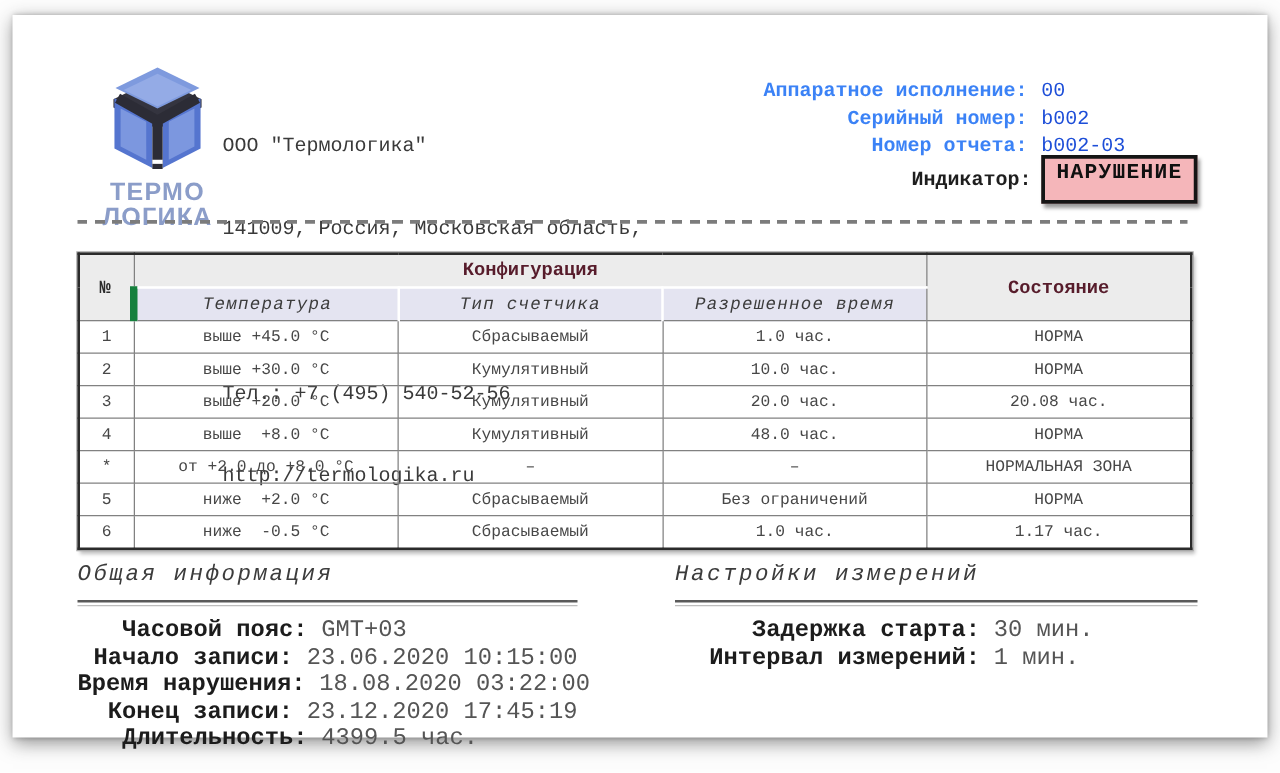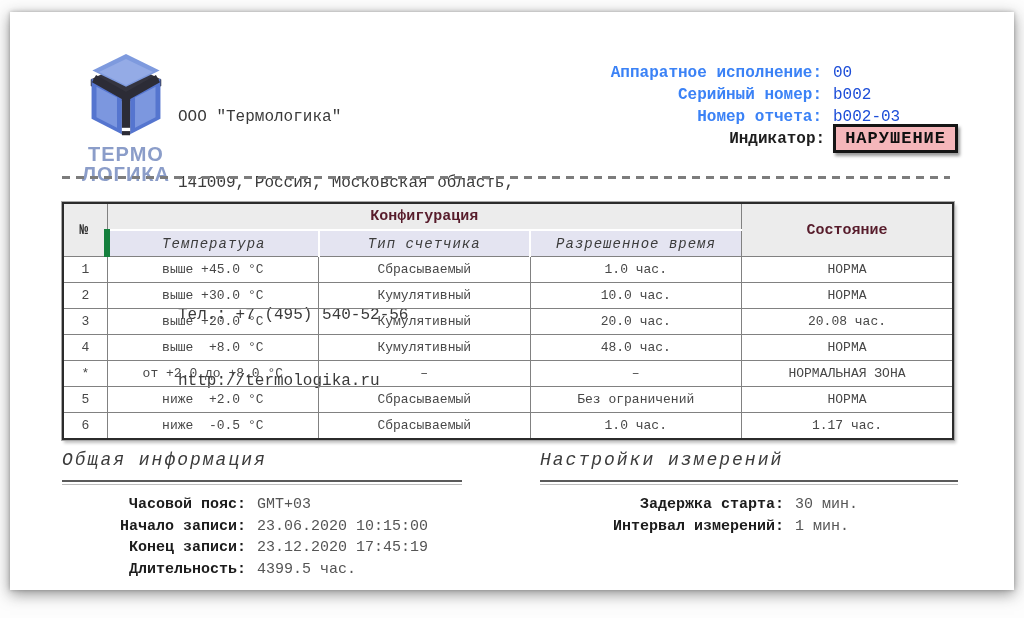--- a/index.html
+++ b/index.html
@@ -11,21 +11,21 @@
   .logo-text{font-family:"Liberation Sans","DejaVu Sans",sans-serif;font-weight:bold;
     color:#8b9dc9;font-size:20px;line-height:18px;letter-spacing:1px;margin-top:2px;}
   .company{position:absolute;left:168px;top:50px;font-size:16px;line-height:22px;color:#3a3a3a;white-space:pre;}
   .dev-block{position:absolute;left:560px;top:50px;width:388px;}
   .info-line{display:flex;line-height:22px;font-size:16px;}
   .info-label{flex:1;text-align:right;font-weight:bold;color:#3b82f6;white-space:pre;}
   .info-value{width:125px;margin-left:11px;color:#1d4ed8;white-space:pre;}
   .indicator-line{position:absolute;left:560px;top:112px;width:388px;display:flex;align-items:center;justify-content:flex-end;}
   .indicator-label{font-weight:bold;font-size:16px;color:#1e1e1e;margin-right:8px;}
   .indicator-box{border:3px solid #151515;background:#f5b6ba;color:#101010;font-weight:bold;
-    font-size:17px;letter-spacing:1px;padding:2px 9px 2px 9px;box-shadow:2px 3px 3px #9a9a9a;}
+    font-size:17px;letter-spacing:1px;padding:2px 9px 12px 9px;box-shadow:2px 3px 3px #9a9a9a;}
   .dashed-rule{position:absolute;left:52px;top:164px;width:888px;height:3px;
     background:repeating-linear-gradient(90deg,#7c7c7c 0 8px,transparent 8px 14px);}
   
   .cfg-table{position:absolute;left:52px;top:190px;width:892px;border-collapse:collapse;
     border:2px solid #2b2b2b;box-shadow:0 0 0 1px #a8a8a8,2px 3px 3px rgba(0,0,0,.25);
     font-size:13px;color:#474747;table-layout:fixed;}
   .cfg-table th,.cfg-table td{border:1px solid #818181;text-align:center;padding:2px 4px;height:21px;white-space:pre;}
   .col-num{width:44px;}
   .col-main{width:211px;}
   th.h-gray{background:#ececec;font-size:15px;font-weight:bold;color:#2c2c2c;}
@@ -33,21 +33,21 @@
   th.h-config{border-bottom:none;}
   th.h-sub{background:#e4e4f1;font-style:italic;font-weight:normal;font-size:14px;color:#3c3c3c;
     border-top:2px solid #ffffff;border-left:2px solid #ffffff;border-right:2px solid #ffffff;
     border-bottom:1px solid #818181;letter-spacing:1px;}
   th.h-sub:first-child{border-left:6px solid #15803d;}
   th.h-sub:last-child{border-right:1px solid #818181;}
   
   .section{position:absolute;}
   .section-title{font-style:italic;font-size:18px;letter-spacing:2px;color:#3c3c3c;padding-bottom:10px;}
   .rule{height:2px;border-top:2px solid #5a5a5a;border-bottom:1px solid #bdbdbd;margin-bottom:9px;}
-  .kv{display:flex;font-size:15px;line-height:21.5px;}
+  .kv{display:flex;font-size:19px;line-height:21.5px;}
   .kv-label{font-weight:bold;color:#1c1c1c;text-align:right;white-space:pre;}
   .kv-value{margin-left:11px;color:#555555;white-space:pre;}
   .sec-left{left:52px;top:438px;width:400px;}
   .sec-left .kv-label{width:184px;}
   .sec-right{left:530px;top:438px;width:418px;}
   .sec-right .kv-label{width:244px;}
 </style>
 </head>
 <body>
 
@@ -189,20 +189,24 @@
         <div class="kv">
           <span class="kv-label">Часовой пояс:</span>
           <span class="kv-value">GMT+03</span>
         </div>
 
         <div class="kv">
           <span class="kv-label">Начало записи:</span>
           <span class="kv-value">23.06.2020 10:15:00</span>
         </div>
 
+        <div class="kv">
+          <span class="kv-label">Время нарушения:</span>
+          <span class="kv-value">18.08.2020 03:22:00</span>
+        </div>
 
         <div class="kv">
           <span class="kv-label">Конец записи:</span>
           <span class="kv-value">23.12.2020 17:45:19</span>
         </div>
 
         <div class="kv">
           <span class="kv-label">Длительность:</span>
           <span class="kv-value">4399.5 час.</span>
         </div>

